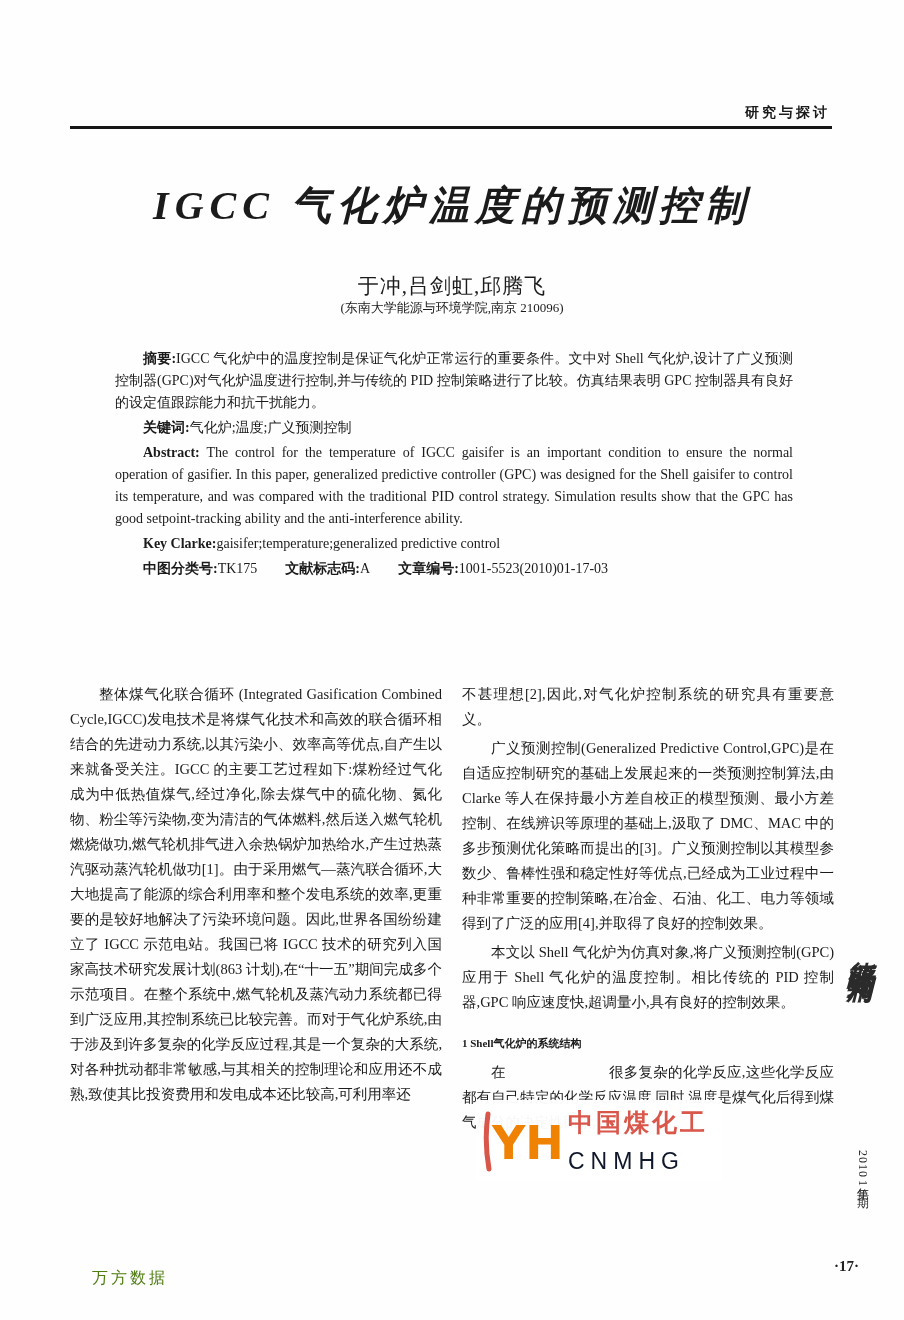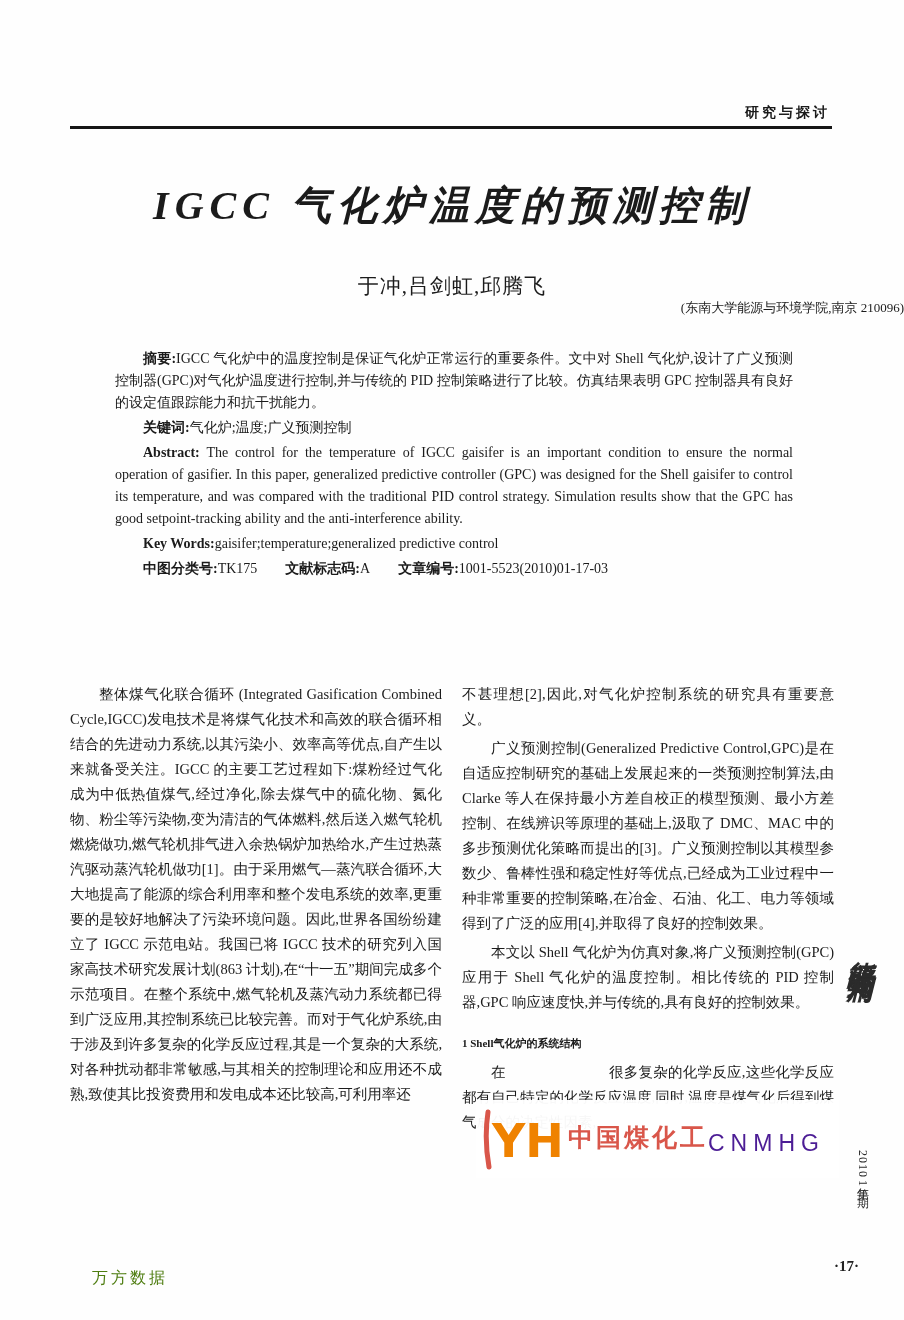--- a/index.html
+++ b/index.html
@@ -55,21 +55,21 @@
     width: 904px;
     text-align: center;
     font-size: 21px;
     letter-spacing: 1px;
   }
   .affiliation {
     position: absolute;
     top: 299px;
     left: 0;
     width: 904px;
-    text-align: right;
+    text-align: center;
     font-size: 13px;
   }
 
   
   .abstract-block {
     position: absolute;
     top: 348px;
     left: 115px;
     width: 678px;
     font-size: 14px;
@@ -139,32 +139,32 @@
     position: absolute;
     top: 1100px;
     left: 476px;
     display: flex;
     align-items: center;
     gap: 8px;
     padding: 6px 14px 6px 6px;
     background: rgba(255, 255, 255, 0.96);
     z-index: 6;
   }
-  .wm-text { display: flex; flex-direction: row; }
+  .wm-text { display: flex; flex-direction: column; }
   .wm-name {
     font-family: "Liberation Sans", "DejaVu Sans", sans-serif;
     font-size: 25px;
     font-weight: bold;
     color: #d9564a;
     letter-spacing: 3px;
   }
   .wm-abbr {
     font-family: "Liberation Sans", "DejaVu Sans", sans-serif;
     font-size: 23px;
-    color: #4c1d95;
+    color: #0f172a;
     letter-spacing: 6px;
     margin-top: 9px;
   }
 
   
   .footer-watermark {
     position: absolute;
     top: 1268px;
     left: 92px;
     font-size: 16px;
@@ -181,32 +181,32 @@
   <div class="header-rule"></div>
 
   <h1 class="title">IGCC 气化炉温度的预测控制</h1>
   <div class="authors">于冲,吕剑虹,邱腾飞</div>
   <div class="affiliation">(东南大学能源与环境学院,南京 210096)</div>
 
   <div class="abstract-block">
     <p><span class="bold">摘要:</span><span>IGCC 气化炉中的温度控制是保证气化炉正常运行的重要条件。文中对 Shell 气化炉,设计了广义预测控制器(GPC)对气化炉温度进行控制,并与传统的 PID 控制策略进行了比较。仿真结果表明 GPC 控制器具有良好的设定值跟踪能力和抗干扰能力。</span></p>
     <p class="spaced"><span class="bold">关键词:</span><span>气化炉;温度;广义预测控制</span></p>
     <p class="spaced"><span class="bold">Abstract:</span> <span>The control for the temperature of IGCC gaisifer is an important condition to ensure the normal operation of gasifier. In this paper, generalized predictive controller (GPC) was designed for the Shell gaisifer to control its temperature, and was compared with the traditional PID control strategy. Simulation results show that the GPC has good setpoint-tracking ability and the anti-interference ability.</span></p>
-    <p class="spaced"><span class="bold">Key Words:</span><span>gaisifer;temperature;generalized predictive control</span></p>
+    <p class="spaced"><span class="bold">Key Clarke:</span><span>gaisifer;temperature;generalized predictive control</span></p>
     <p class="spaced"><span class="bold">中图分类号:</span><span>TK175</span><span class="bold meta-gap">文献标志码:</span><span>A</span><span class="bold meta-gap">文章编号:</span><span>1001-5523(2010)01-17-03</span></p>
   </div>
 
   <div class="col left-col">
     <p class="indent">整体煤气化联合循环 (Integrated Gasification Combined Cycle,IGCC)发电技术是将煤气化技术和高效的联合循环相结合的先进动力系统,以其污染小、效率高等优点,自产生以来就备受关注。IGCC 的主要工艺过程如下:煤粉经过气化成为中低热值煤气,经过净化,除去煤气中的硫化物、氮化物、粉尘等污染物,变为清洁的气体燃料,然后送入燃气轮机燃烧做功,燃气轮机排气进入余热锅炉加热给水,产生过热蒸汽驱动蒸汽轮机做功[1]。由于采用燃气—蒸汽联合循环,大大地提高了能源的综合利用率和整个发电系统的效率,更重要的是较好地解决了污染环境问题。因此,世界各国纷纷建立了 IGCC 示范电站。我国已将 IGCC 技术的研究列入国家高技术研究发展计划(863 计划),在“十一五”期间完成多个示范项目。在整个系统中,燃气轮机及蒸汽动力系统都已得到广泛应用,其控制系统已比较完善。而对于气化炉系统,由于涉及到许多复杂的化学反应过程,其是一个复杂的大系统,对各种扰动都非常敏感,与其相关的控制理论和应用还不成熟,致使其比投资费用和发电成本还比较高,可利用率还</p>
   </div>
 
   <div class="col right-col">
     <p>不甚理想[2],因此,对气化炉控制系统的研究具有重要意义。</p>
     <p class="indent pgap">广义预测控制(Generalized Predictive Control,GPC)是在自适应控制研究的基础上发展起来的一类预测控制算法,由 Clarke 等人在保持最小方差自校正的模型预测、最小方差控制、在线辨识等原理的基础上,汲取了 DMC、MAC 中的多步预测优化策略而提出的[3]。广义预测控制以其模型参数少、鲁棒性强和稳定性好等优点,已经成为工业过程中一种非常重要的控制策略,在冶金、石油、化工、电力等领域得到了广泛的应用[4],并取得了良好的控制效果。</p>
-    <p class="indent pgap">本文以 Shell 气化炉为仿真对象,将广义预测控制(GPC)应用于 Shell 气化炉的温度控制。相比传统的 PID 控制器,GPC 响应速度快,并与传统的,具有良好的控制效果。</p>
+    <p class="indent pgap">本文以 Shell 气化炉为仿真对象,将广义预测控制(GPC)应用于 Shell 气化炉的温度控制。相比传统的 PID 控制器,GPC 响应速度快,超调量小,具有良好的控制效果。</p>
     <h2 class="section-heading">1 Shell气化炉的系统结构</h2>
     <p class="indent">在　　　　　　　很多复杂的化学反应,这些化学反应都有自己特定的化学反应温度,同时,温度是煤气化后得到煤气成分的决定性因素,</p>
   </div>
 
   <div class="journal-vertical">能源研究与利用</div>
   <div class="issue-vertical">2010年第1期</div>
   <div class="page-number">·17·</div>
 
   <div class="watermark">
     <svg width="78" height="66" viewBox="0 0 78 66" aria-hidden="true">

